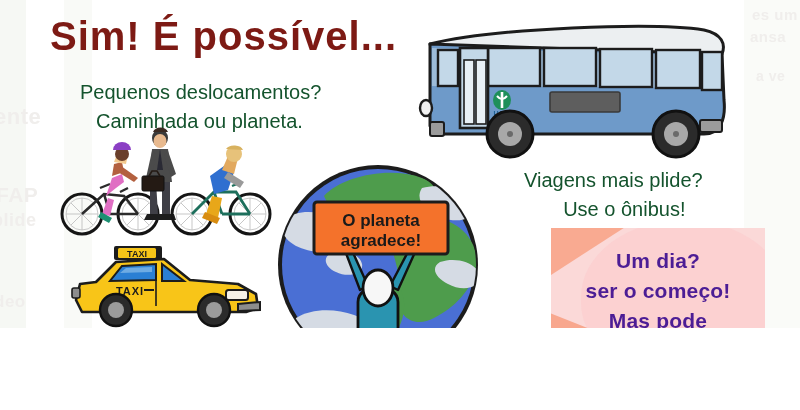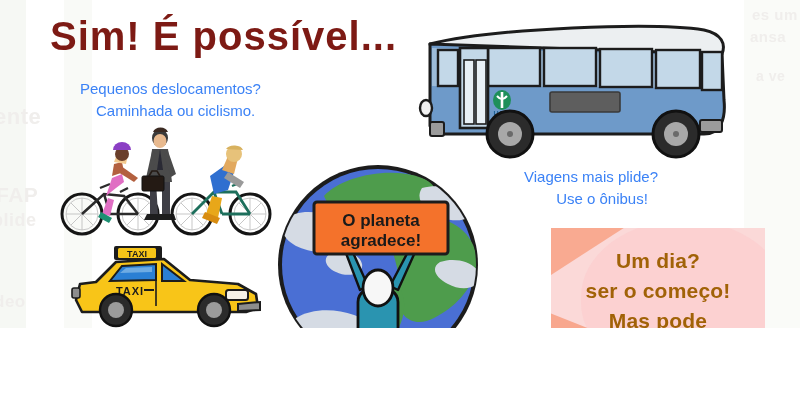--- a/index.html
+++ b/index.html
@@ -37,22 +37,22 @@
     font-size: 40px;
     font-weight: bold;
     color: #7d1a14;
     letter-spacing: 1px;
     white-space: nowrap;
   }
 
   
   .caption {
     position: absolute;
-    color: #3b82f6;
-    font-size: 15px;
+    color: #14532d;
+    font-size: 20px;
     line-height: 1.45;
     white-space: nowrap;
   }
   #cap-walk { left: 80px; top: 78px; text-align: left; }
   #cap-walk .l2 { padding-left: 16px; display: block; }
   #cap-taxi { left: 70px; top: 330px; text-align: center; }
   #cap-taxi .l1 { display: block; padding-left: 8px; }
   #cap-taxi .l2 { display: block; }
   #cap-bus { left: 524px; top: 166px; }
   #cap-bus .l2 { display: block; text-align: center; }
@@ -90,21 +90,21 @@
   #pinkbox .shape-c {
     position: absolute; left: 14%; top: -6%; width: 96%; height: 112%;
     background: #fbcfd0;
     border-radius: 50% 50% 46% 46%;
     opacity: .85;
   }
   #pinkbox .pink-text {
     position: absolute;
     left: 0; right: 0; top: 18px;
     text-align: center;
-    color: #a16207;
+    color: #4c1d95;
     font-size: 21px;
     font-weight: bold;
     line-height: 1.42;
     letter-spacing: .2px;
   }
   #pinkbox .pink-text span { display: block; }
 </style>
 </head>
 <body>
 
@@ -120,21 +120,21 @@
   <div class="ghost-text" style="left:-8px;top:210px;font-size:18px;">plide</div>
   <div class="ghost-text" style="left:-6px;top:292px;font-size:17px;">deo</div>
   <div class="ghost-text" style="left:752px;top:6px;font-size:15px;">es um</div>
   <div class="ghost-text" style="left:750px;top:28px;font-size:15px;">ansa</div>
   <div class="ghost-text" style="left:756px;top:68px;font-size:14px;">a ve</div>
 
   <div id="headline">Sim! É possível...</div>
 
   <div class="caption" id="cap-walk">
     <span class="l1">Pequenos deslocamentos?</span>
-    <span class="l2">Caminhada ou ciclismo.</span>
+    <span class="l2">Caminhada ou planeta.</span>
   </div>
 
   <svg id="riders" viewBox="0 0 240 118">
 
     <g>
       <circle cx="30" cy="92" r="20" fill="none" stroke="#151515" stroke-width="3"></circle>
       <circle cx="30" cy="92" r="16" fill="none" stroke="#c9c9c9" stroke-width="1"></circle>
       <circle cx="86" cy="92" r="20" fill="none" stroke="#151515" stroke-width="3"></circle>
       <circle cx="86" cy="92" r="16" fill="none" stroke="#c9c9c9" stroke-width="1"></circle>
       <g stroke="#b9b9b9" stroke-width=".8">

